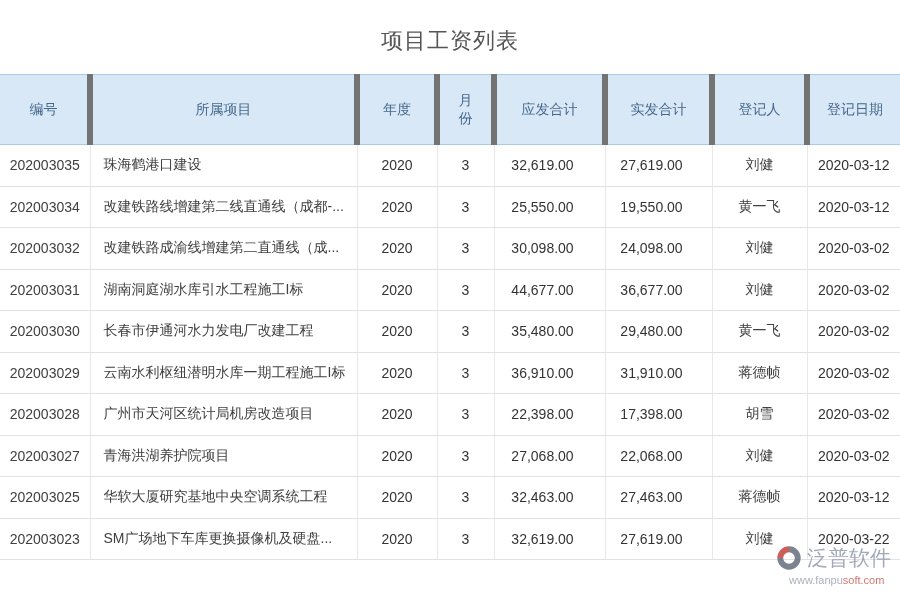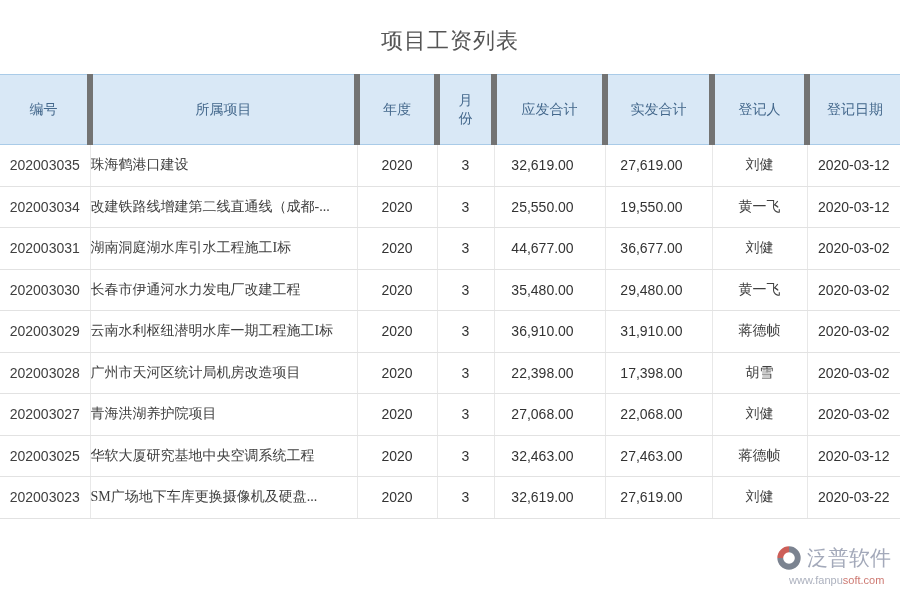--- a/index.html
+++ b/index.html
@@ -19,21 +19,21 @@
     border-top:1px solid #a9cbe8;border-bottom:1px solid #a9cbe8;
     text-align:center;padding:16px;
   }
   table.salary th + th{border-left:6px solid #737373;}
   table.salary td{
     height:40.5px;font-size:14px;color:#333333;text-align:center;padding:0;
     border-bottom:1px solid #e2e2e2;white-space:nowrap;overflow:hidden;
   }
   table.salary td + td{border-left:1px solid #e8e8e8;}
   table.salary td.link{color:#404040;cursor:pointer;}
-  table.salary td.col-project{text-align:left;padding-right:6px;font-family:Liberation Serif, serif;}
+  table.salary td.col-project{text-align:left;padding-left:13px;padding-right:6px;}
   table.salary td.col-payable,
   table.salary td.col-paid{padding-right:14px;}
   .watermark{
     position:absolute;left:775px;top:543px;width:130px;opacity:0.82;pointer-events:none;
   }
   .wm-top{display:flex;align-items:center;height:30px;}
   .wm-logo{width:28px;height:28px;flex:0 0 28px;margin-right:4px;}
   .wm-brand{
     font-size:21px;font-weight:normal;color:#9097ab;letter-spacing:0px;white-space:nowrap;
   }
@@ -81,20 +81,30 @@
       </tr>
       <tr>
         <td class="col-id link">202003034</td>
         <td class="col-project link">改建铁路线增建第二线直通线（成都-...</td>
         <td class="col-year">2020</td>
         <td class="col-month">3</td>
         <td class="col-payable">25,550.00</td>
         <td class="col-paid">19,550.00</td>
         <td class="col-registrant link">黄一飞</td>
         <td class="col-date">2020-03-12</td>
+      </tr>
+      <tr>
+        <td class="col-id link">202003032</td>
+        <td class="col-project link">改建铁路成渝线增建第二直通线（成...</td>
+        <td class="col-year">2020</td>
+        <td class="col-month">3</td>
+        <td class="col-payable">30,098.00</td>
+        <td class="col-paid">24,098.00</td>
+        <td class="col-registrant link">刘健</td>
+        <td class="col-date">2020-03-02</td>
       </tr>
       <tr>
         <td class="col-id link">202003031</td>
         <td class="col-project link">湖南洞庭湖水库引水工程施工I标</td>
         <td class="col-year">2020</td>
         <td class="col-month">3</td>
         <td class="col-payable">44,677.00</td>
         <td class="col-paid">36,677.00</td>
         <td class="col-registrant link">刘健</td>
         <td class="col-date">2020-03-02</td>

